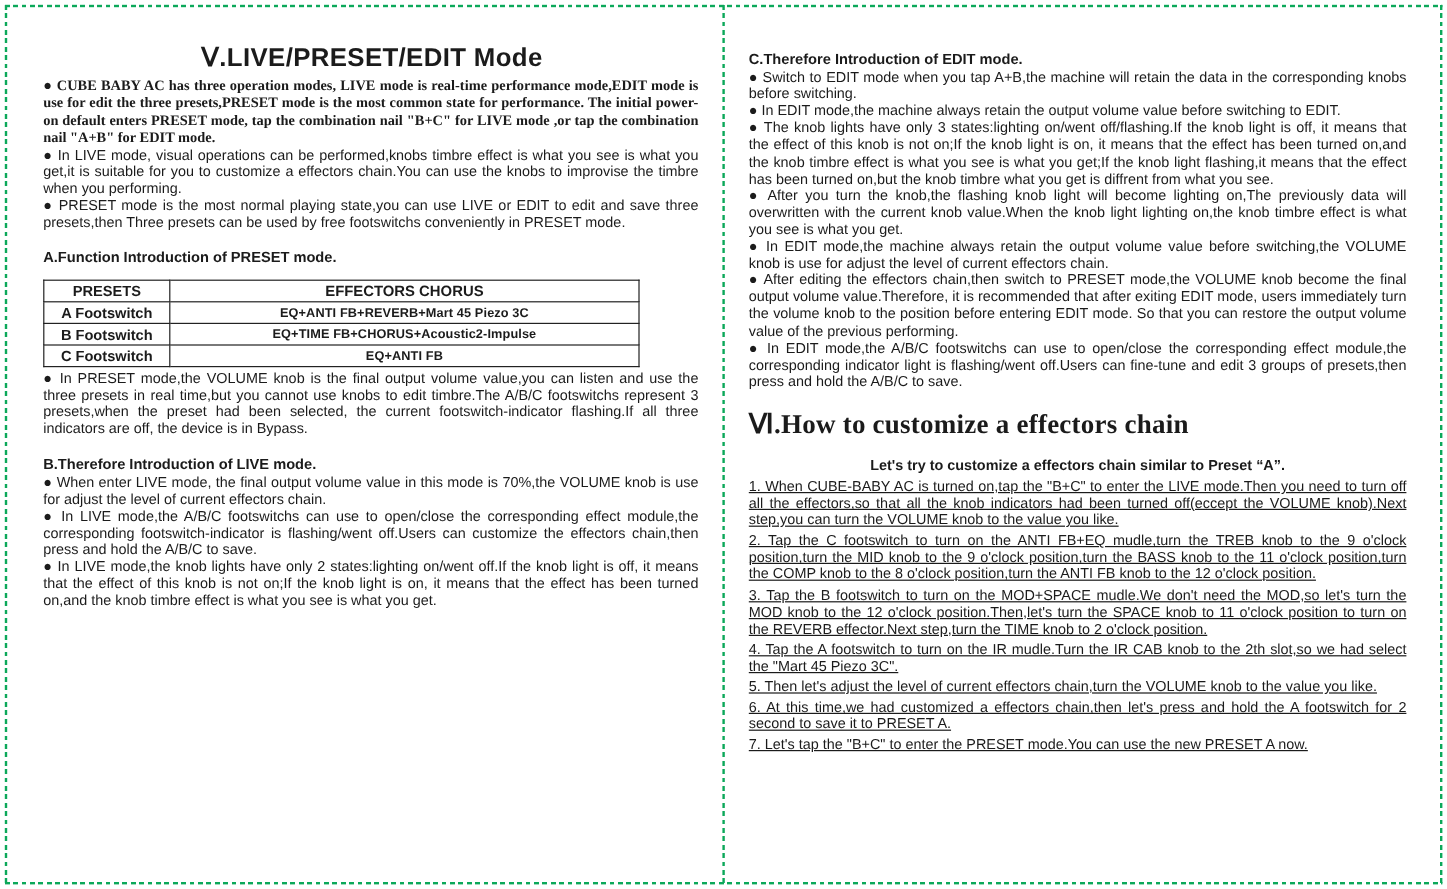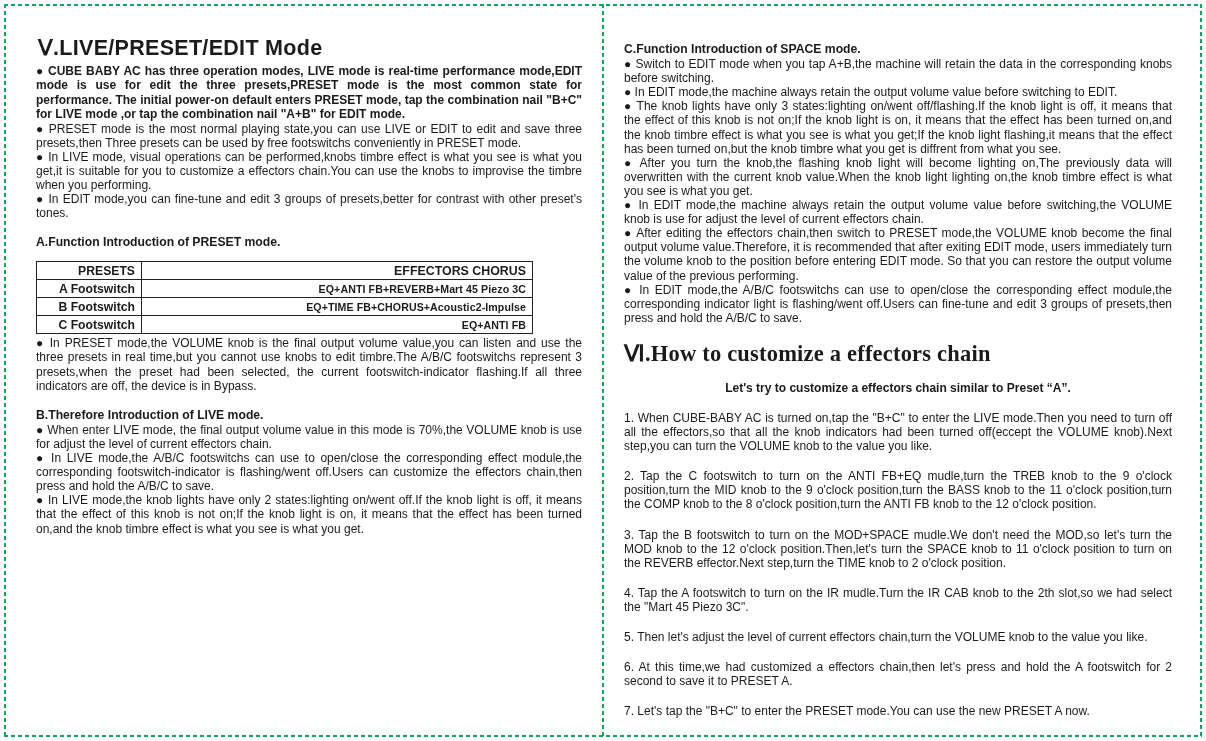--- a/index.html
+++ b/index.html
@@ -15,53 +15,52 @@
   .b-left,.b-right,.divider{position:absolute;top:4px;bottom:4px;width:2px;
     background:repeating-linear-gradient(180deg,var(--green) 0 4px,transparent 4px 7px);}
   .b-left{left:4px}.b-right{right:4px}
   .divider{left:602px}
 
   .col{position:absolute;font-size:12px;line-height:14.1px;text-align:justify;}
   .col-left{left:36px;width:546px;top:36px;}
   .col-right{left:624px;width:548px;top:42px;}
 
   .big-title{font-size:21.5px;line-height:24px;font-weight:bold;letter-spacing:.3px;
-    text-align:left;margin:0 0 4px 2px;}
+    text-align:center;margin:0 0 4px 2px;}
   .big-title2{font-size:22.5px;line-height:26px;font-weight:bold;letter-spacing:.2px;
     text-align:left;margin:16px 0 10px 0;font-family:Liberation Serif, serif;}
   .sub-heading{font-weight:bold;font-size:12.2px;text-align:left;margin:15px 0 1px 0;}
   p{margin:0;}
-  .intro{font-weight:bold;line-height:14.4px;}
+  .intro{font-weight:bold;line-height:14.4px;font-family:Liberation Serif, serif;}
   .subtitle{font-weight:bold;text-align:center;margin:14px 0 0 0;}
-  .step{margin-top:16px;}
+  .step{margin-top:3px;text-decoration:underline;}
 
   table.presets{border-collapse:collapse;margin:12px 0 2px 0;table-layout:fixed;}
   table.presets td,table.presets th{border:1.6px solid #222;height:17px;
-    padding:0 6px;vertical-align:middle;text-align:right;}
+    padding:0 6px;vertical-align:middle;text-align:center;}
   .c1{width:92px;font-weight:bold;font-size:12.2px;}
   .c2{width:378px;}
   th.c2{font-size:12.4px;}
   td.c2{font-weight:bold;font-size:10.6px;letter-spacing:.1px;}
   :root{--green:#0ca85a;}
 </style>
 </head>
 <body>
 
 <div class="b-top"></div>
 <div class="b-bottom"></div>
 <div class="b-left"></div>
 <div class="b-right"></div>
 <div class="divider"></div>
 
 <div class="col col-left">
   <div class="big-title">Ⅴ.LIVE/PRESET/EDIT Mode</div>
   <p class="intro">● CUBE BABY AC has three operation modes, LIVE mode is real-time performance mode,EDIT mode is use for edit the three presets,PRESET mode is the most common state for performance. The initial power-on default enters PRESET mode, tap the combination nail "B+C" for LIVE  mode ,or tap the combination nail "A+B" for EDIT mode.</p>
+  <p>● In LIVE mode, visual operations can be performed,knobs timbre effect is what you see is what you get,it is suitable for you to customize a effectors chain.You can use the knobs to improvise  the timbre when you performing.</p>
   <p>● PRESET mode is the most normal playing state,you can use LIVE or EDIT to edit and save three presets,then Three presets can be used by free footswitchs conveniently in PRESET mode.</p>
-  <p>● In LIVE mode, visual operations can be performed,knobs timbre effect is what you see is what you get,it is suitable for you to customize a effectors chain.You can use the knobs to improvise  the timbre when you performing.</p>
-  <p>● In EDIT mode,you can fine-tune and edit 3 groups of presets,better for contrast with other preset's tones.</p>
 
   <div class="sub-heading">A.Function Introduction of PRESET mode.</div>
 
   <table class="presets">
     <tbody>
         <tr>
       <th class="c1">PRESETS</th>
       <th class="c2">EFFECTORS CHORUS</th>
     </tr>
     <tr>
@@ -81,21 +80,21 @@
 
   <p style="">● In PRESET mode,the VOLUME knob is the final output volume value,you can listen and use the three presets in real time,but you cannot use knobs to edit timbre.The A/B/C footswitchs represent 3 presets,when the preset had been selected, the current footswitch-indicator flashing.If all three indicators are off, the device is in Bypass.</p>
 
   <div class="sub-heading">B.Therefore Introduction of LIVE mode.</div>
   <p>● When enter LIVE mode, the final output volume value in this mode is 70%,the VOLUME knob is use for adjust the level of current effectors chain.</p>
   <p>● In LIVE mode,the A/B/C footswitchs can use to open/close the corresponding effect module,the corresponding footswitch-indicator is flashing/went off.Users can customize the effectors chain,then press and hold the A/B/C to save.</p>
   <p>● In LIVE mode,the knob lights have only 2 states:lighting on/went off.If the knob light is off, it means that the effect of this knob is not on;If the knob light is on, it means that the effect has been turned on,and the knob timbre effect is what you see is what you get.</p>
 </div>
 
 <div class="col col-right">
-  <div class="sub-heading" style="margin-top:0">C.Function Introduction of SPACE mode.</div>
+  <div class="sub-heading" style="margin-top:0">C.Therefore Introduction of EDIT mode.</div>
   <p>● Switch to EDIT mode when you tap A+B,the machine will retain the data in the corresponding knobs before switching.</p>
   <p>● In EDIT mode,the machine always retain the output volume value before switching to EDIT.</p>
   <p>● The knob lights have only 3 states:lighting on/went off/flashing.If the knob light is off, it means that the effect of this knob is not on;If the knob light is on, it means that the effect has been turned on,and the knob timbre effect is what you see is what you get;If the knob light flashing,it means that the effect has been turned on,but the knob timbre what you get is diffrent from what you see.</p>
   <p>● After you turn the knob,the flashing knob light will become lighting on,The previously data will overwritten with the current knob value.When the knob light lighting on,the knob timbre effect is what you see is what you get.</p>
   <p>● In EDIT mode,the machine always retain the output volume value before switching,the VOLUME knob is use for adjust the level of current effectors chain.</p>
   <p>● After editing the effectors chain,then switch to PRESET mode,the VOLUME knob become the final output volume value.Therefore, it is recommended that after exiting EDIT mode, users immediately turn the volume knob to the position before entering EDIT mode. So that you can restore the output volume value of the previous performing.</p>
   <p>● In EDIT mode,the A/B/C footswitchs can use to open/close the corresponding effect module,the corresponding indicator light is flashing/went off.Users can fine-tune and edit 3 groups of presets,then press and hold the A/B/C to save.</p>
 
   <div class="big-title2">Ⅵ.How to customize a effectors chain</div>
   <p class="subtitle">Let's try to customize a effectors chain similar to Preset “A”.</p>

